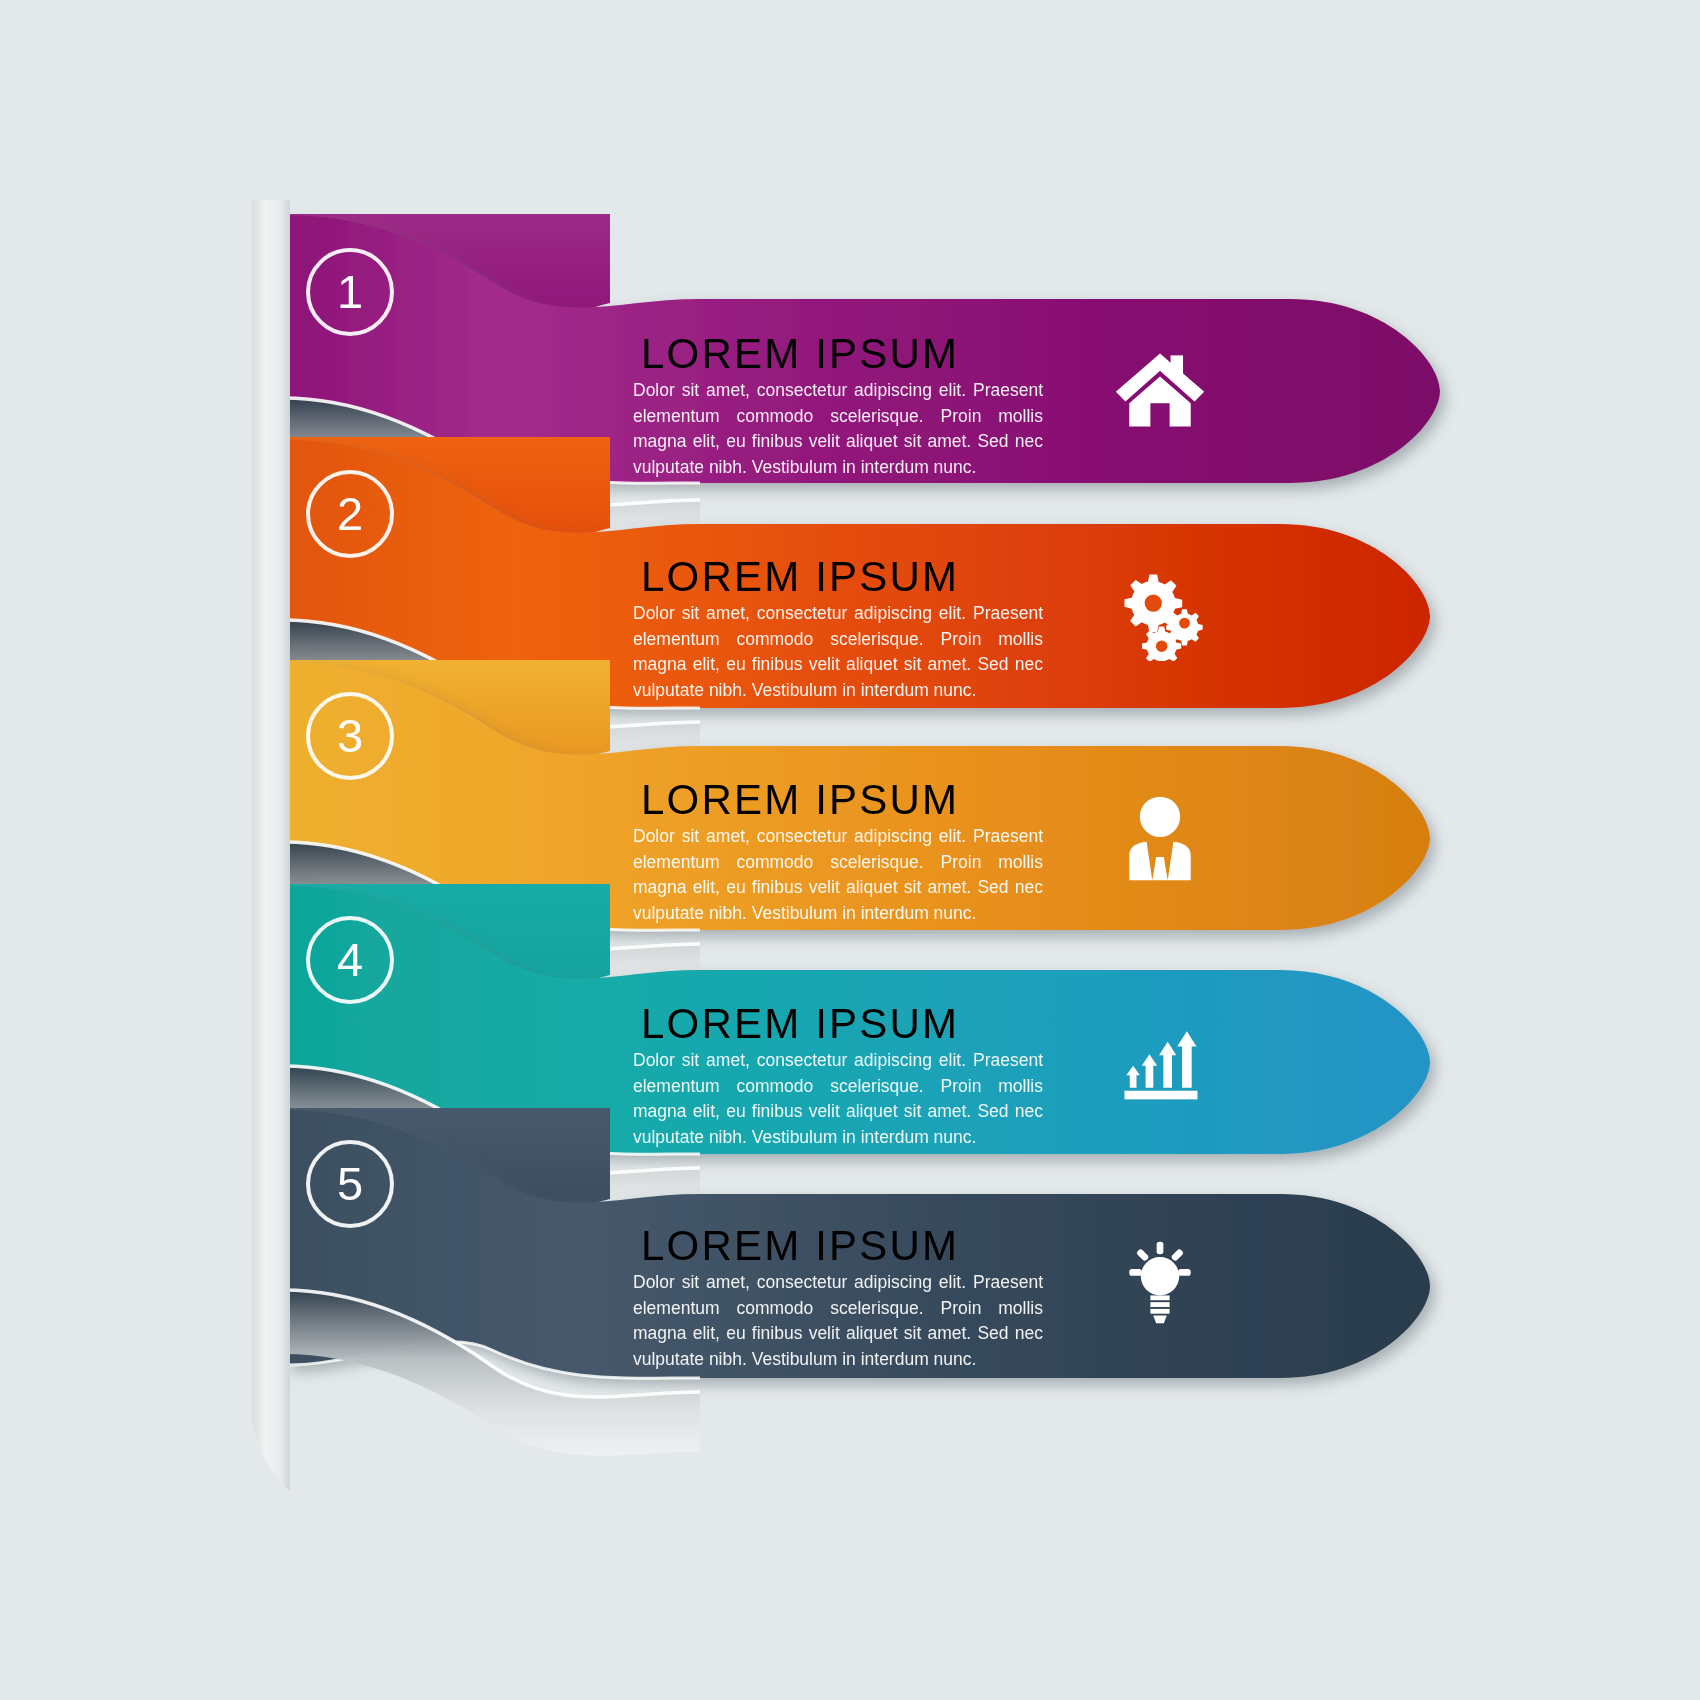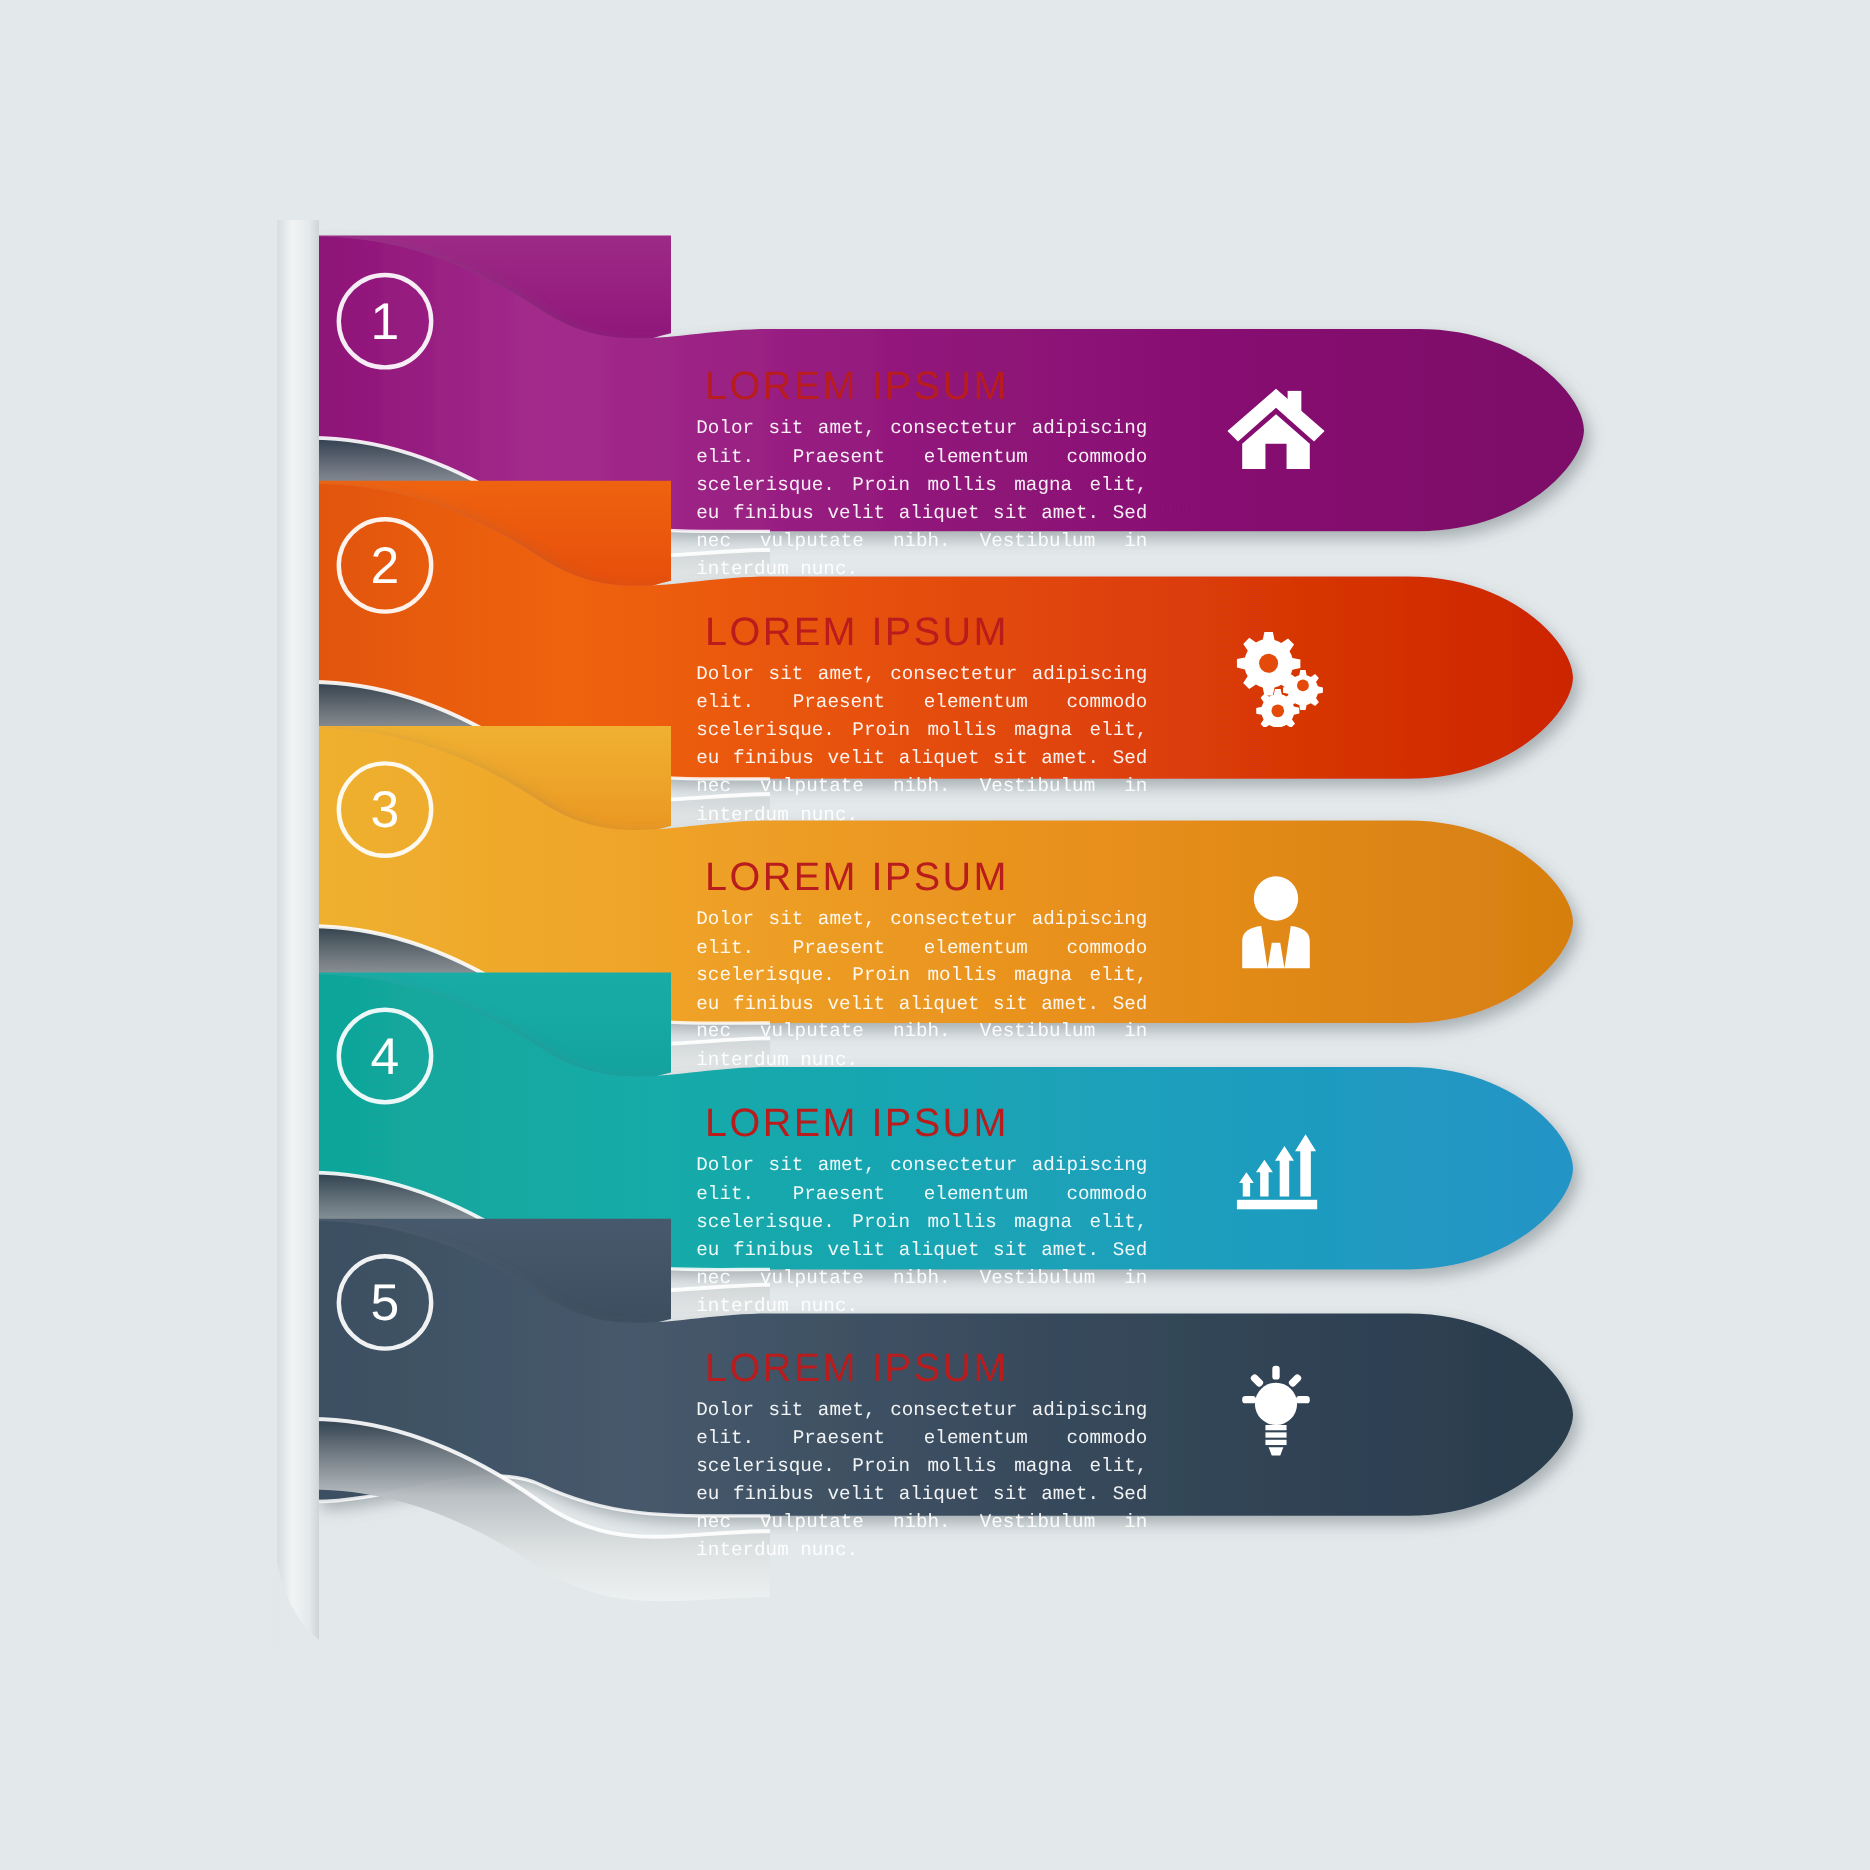--- a/index.html
+++ b/index.html
@@ -16,27 +16,27 @@
   .overlay{position:absolute;left:0;top:0;width:1700px;height:1700px;pointer-events:none;}
 
   .num{
     position:absolute;width:88px;height:88px;border-radius:50%;
     border:4px solid rgba(255,255,255,0.92);
     color:#ffffff;font-size:47px;line-height:80px;text-align:center;
     font-family:"Liberation Sans", sans-serif;font-weight:400;
     box-sizing:border-box;
   }
   .title{
-    position:absolute;color:#b91c1c;font-size:36px;letter-spacing:2.2px;
+    position:absolute;color:#000000;font-size:42px;letter-spacing:2.2px;
     font-weight:400;white-space:nowrap;
   }
   .para{
     position:absolute;color:rgba(255,255,255,0.93);font-size:17.5px;
     line-height:25.5px;width:410px;text-align:justify;
-    font-family:Liberation Mono, monospace;
+    font-family:Liberation Sans, sans-serif;
   }
   .icon{position:absolute;width:96px;height:96px;}
   .icon svg{width:100%;height:100%;display:block;}
 </style>
 </head>
 <body>
 
 <div id="stage">
 
   <svg class="svgwrap" id="infographic" viewBox="0 0 1700 1700">

